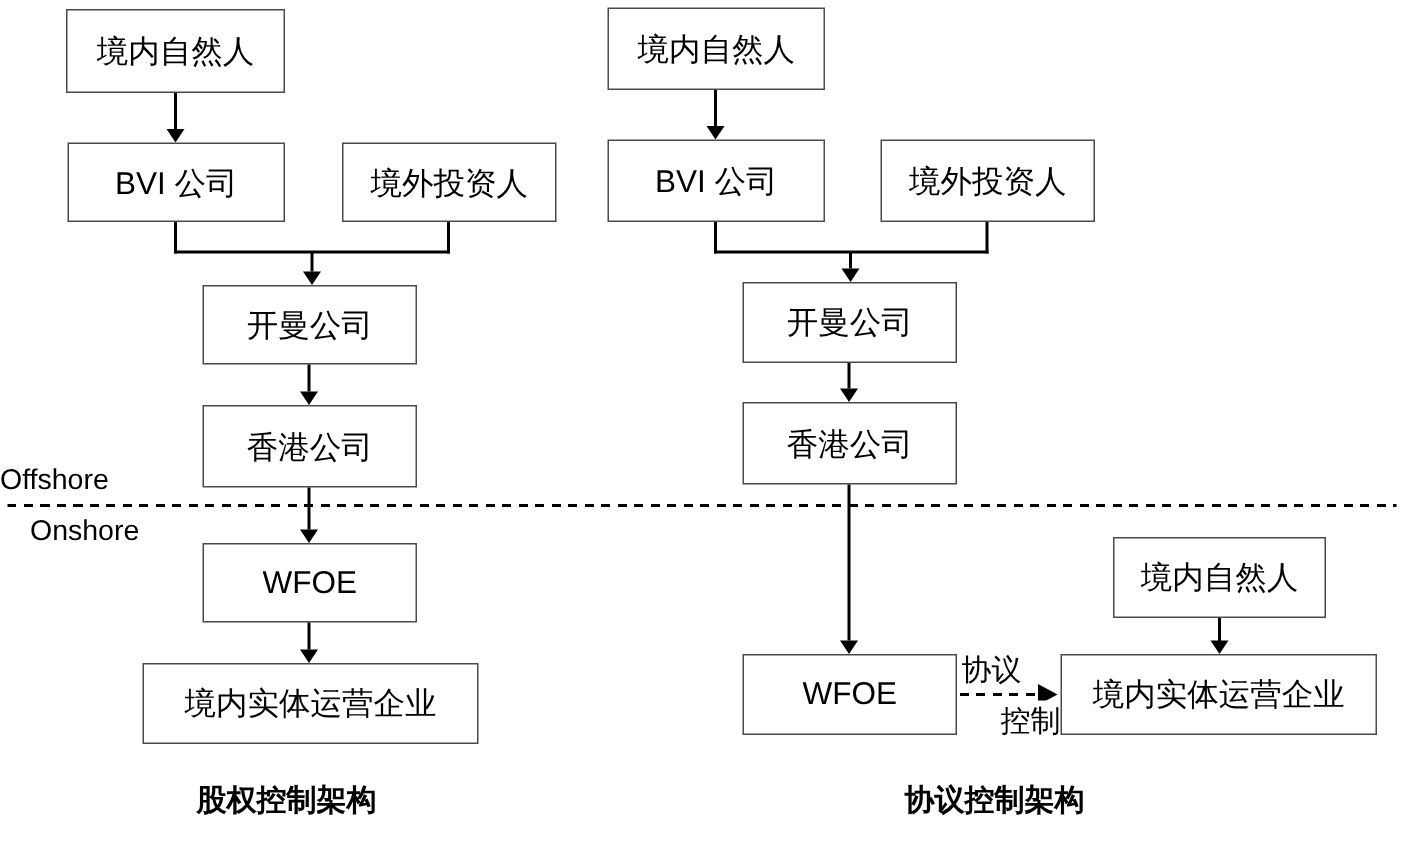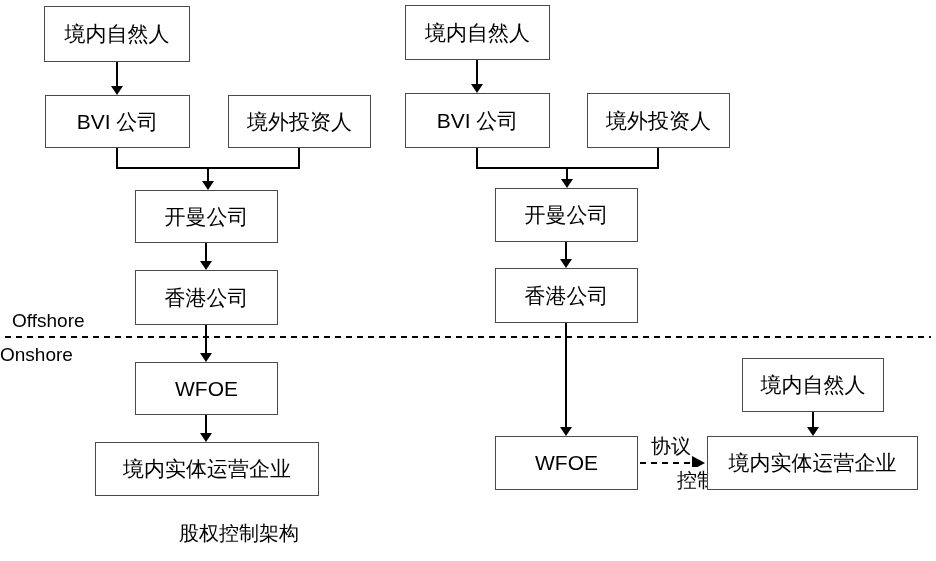--- a/index.html
+++ b/index.html
@@ -38,26 +38,26 @@
     border-top: 7px solid transparent;
     border-bottom: 7px solid transparent;
     border-left: 13px solid #000000;
   }
   .dashed-h {
     position: absolute; height: 2px;
     background: repeating-linear-gradient(to right, #000000 0 6px, transparent 6px 11px);
   }
   .shore-label { position: absolute; font-size: 19px; color: #000000; }
   .caption {
-    position: absolute; font-size: 20px; font-weight: normal;
-    text-align: right; color: #000000; white-space: nowrap;
+    position: absolute; font-size: 20px; font-weight: bold;
+    text-align: center; color: #000000; white-space: nowrap;
   }
   .vie-label {
     position: absolute; font-size: 20px; color: #000000;
-    text-align: right; white-space: nowrap; background: #ffffff;
+    text-align: left; white-space: nowrap; background: #ffffff;
   }
 </style>
 </head>
 <body>
 
 <div id="stage">
 
   <div class="box" style="left:44px; top:6px; width:146px; height:56px;">境内自然人</div>
 
   <div class="vline" style="left:116px; top:62px; height:24px;"></div>
@@ -85,23 +85,23 @@
 
   <div class="box" style="left:135px; top:362px; width:143px; height:53px;">WFOE</div>
 
   <div class="vline" style="left:205px; top:415px; height:18px;"></div>
   <div class="arrow-down" style="left:200px; top:433px;"></div>
 
   <div class="box" style="left:95px; top:442px; width:224px; height:54px;">境内实体运营企业</div>
 
   <div class="caption" style="left:83px; top:520px; width:216px;">股权控制架构</div>
 
-  <div class="shore-label" style="left:12px; top:310px;">Offshore</div>
+  <div class="shore-label" style="left:0; top:310px;">Offshore</div>
   <div class="dashed-h" style="left:5px; top:336px; width:926px;"></div>
-  <div class="shore-label" style="left:0; top:344px;">Onshore</div>
+  <div class="shore-label" style="left:20px; top:344px;">Onshore</div>
 
   <div class="box" style="left:405px; top:5px; width:145px; height:55px;">境内自然人</div>
 
   <div class="vline" style="left:476px; top:60px; height:24px;"></div>
   <div class="arrow-down" style="left:471px; top:84px;"></div>
 
   <div class="box" style="left:405px; top:93px; width:145px; height:55px;">BVI 公司</div>
 
   <div class="box" style="left:587px; top:93px; width:143px; height:55px;">境外投资人</div>
 
@@ -128,14 +128,15 @@
   <div class="arrow-right" style="left:692px; top:456px;"></div>
   <div class="vie-label" style="left:667px; top:467px; width:50px;">控制</div>
 
   <div class="box" style="left:742px; top:358px; width:142px; height:54px;">境内自然人</div>
 
   <div class="vline" style="left:812px; top:412px; height:16px;"></div>
   <div class="arrow-down" style="left:807px; top:427px;"></div>
 
   <div class="box" style="left:707px; top:436px; width:211px; height:54px;">境内实体运营企业</div>
 
+  <div class="caption" style="left:555px; top:520px; width:216px;">协议控制架构</div>
 
 </div>
 
 </body></html>

